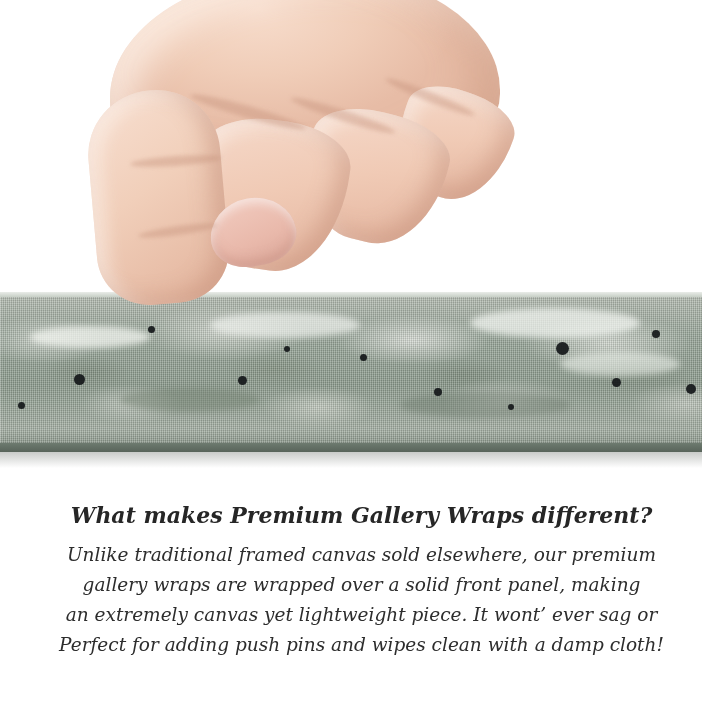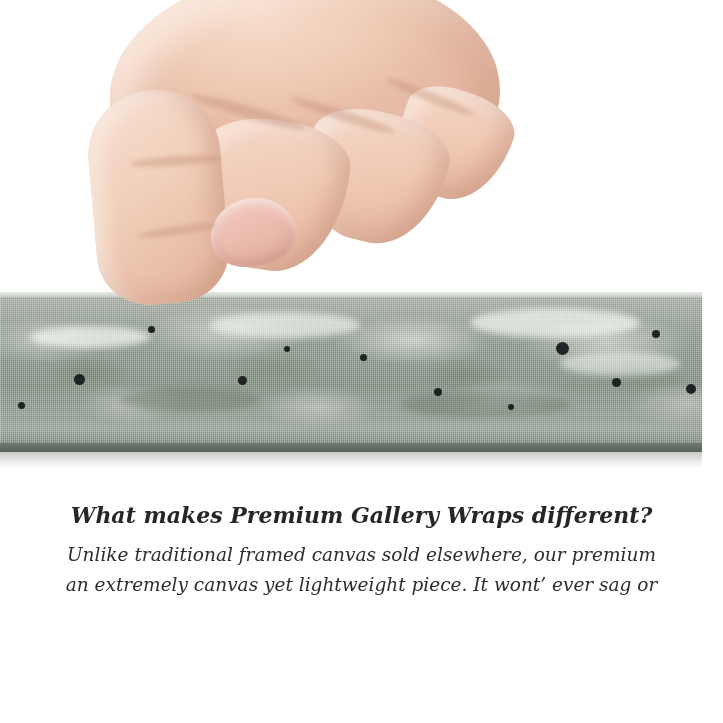--- a/index.html
+++ b/index.html
@@ -253,17 +253,19 @@
       <div class="strip-top-edge"></div>
       <div class="strip-bottom-edge"></div>
     </div>
     <div class="strip-shadow"></div>
   </div>
 
   <div class="caption">
     <div class="caption-heading">What makes Premium Gallery Wraps different?</div>
     <div class="caption-body">
       <p>Unlike traditional framed canvas sold elsewhere, our premium</p>
+      <p>gallery wraps are wrapped over a solid front panel, making</p>
       <p>an extremely canvas yet lightweight piece. It wont’ ever sag or</p>
+      <p>Perfect for adding push pins and wipes clean with a damp cloth!</p>
     </div>
   </div>
 
 </div>
 
 </body></html>

